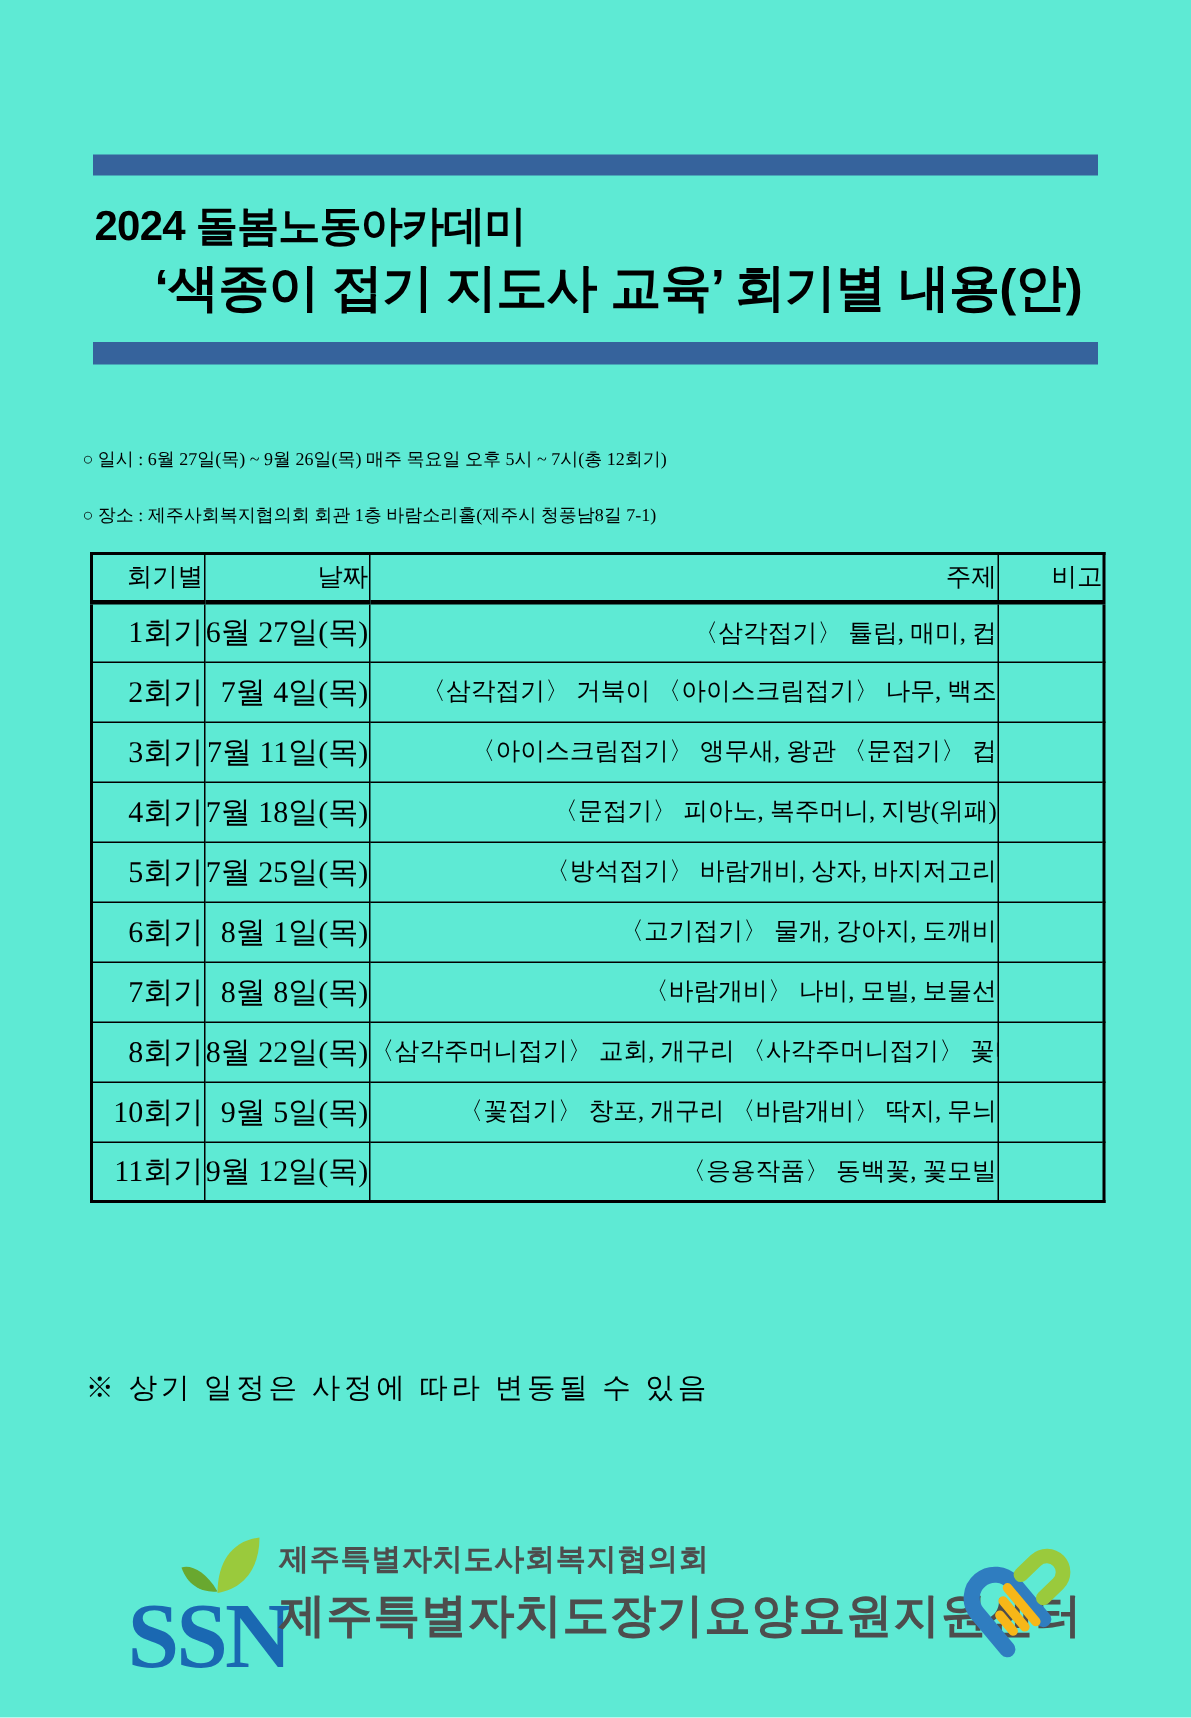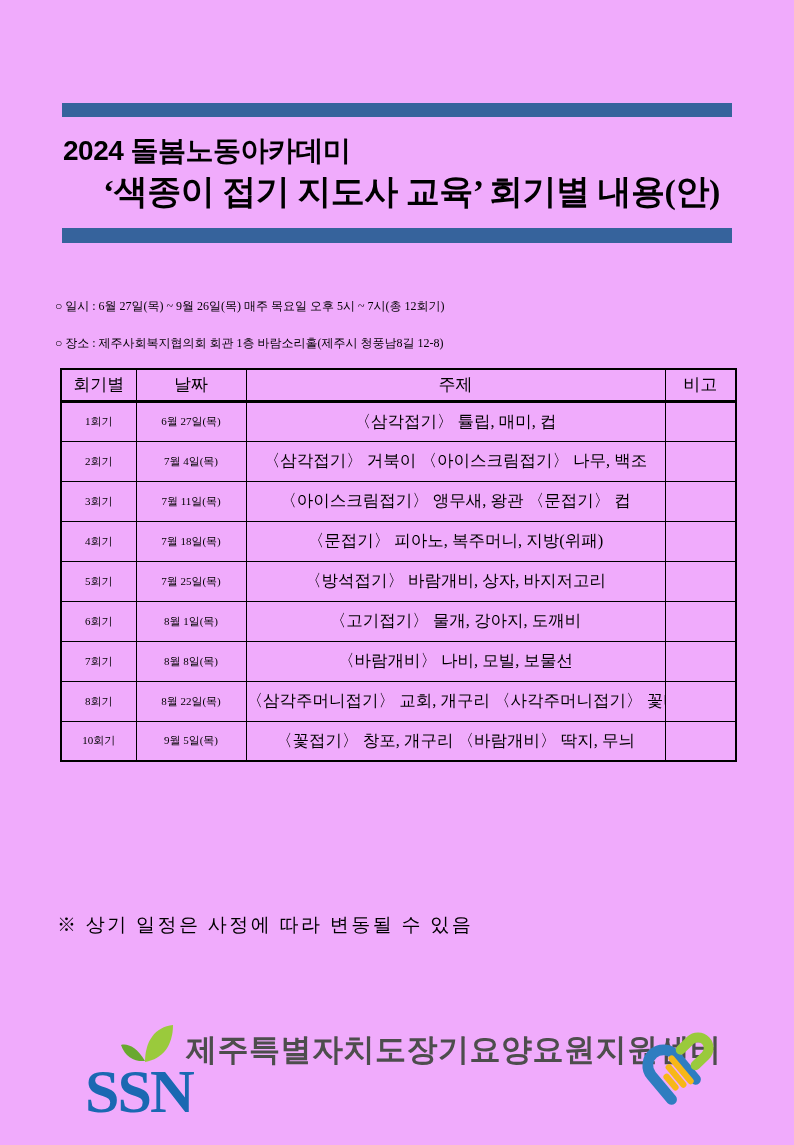--- a/index.html
+++ b/index.html
@@ -1,40 +1,40 @@
 <!DOCTYPE html>
 <html lang="ko" style="--bar-blue: #36639C; --ssn-blue: #1A68B2; --leaf-green: #9ACA3C; --leaf-green-dark: #69A82F; --heart-blue: #2F7DC0; --heart-green: #9ACA3C; --heart-yellow: #F7B718; --footer-text: #4D4D4D;"><head>
 <meta charset="utf-8">
 <style>
   :root{
     --bar-blue:#36639C; --ssn-blue:#1A68B2; --leaf-green:#9ACA3C; --leaf-green-dark:#69A82F;
     --heart-blue:#2F7DC0; --heart-green:#9ACA3C; --heart-yellow:#F7B718; --footer-text:#4D4D4D;
   }
   *{margin:0;padding:0;box-sizing:border-box}
   html,body{background:#fff}
-  .page{position:relative;width:794px;height:1145px;background:#f0abfc;overflow:hidden;
+  .page{position:relative;width:794px;height:1145px;background:#5eead4;overflow:hidden;
         font-family:"Liberation Serif","DejaVu Serif",serif;color:#000}
 
   .bar{position:absolute;left:62px;width:670px;background:var(--bar-blue)}
   .bar-top{top:103px;height:14px}
   .bar-bottom{top:228px;height:15px}
 
   .title-line1{position:absolute;left:63px;top:132px;font-family:"Liberation Sans","DejaVu Sans",sans-serif;
                font-weight:800;font-size:28px;letter-spacing:-0.5px;white-space:nowrap}
-  .title-line2{position:absolute;left:103px;top:169px;font-family:Liberation Serif, serif;
+  .title-line2{position:absolute;left:103px;top:169px;font-family:Liberation Sans, sans-serif;
                font-weight:800;font-size:34px;letter-spacing:-0.5px;white-space:nowrap}
 
   .info{position:absolute;left:55px;top:288px;font-size:12px;line-height:37px;white-space:nowrap}
 
   table.schedule{position:absolute;left:60px;top:368px;width:675px;border-collapse:collapse;
                  border:2px solid #000;table-layout:fixed}
-  .schedule th,.schedule td{border:1px solid #000;text-align:center;vertical-align:middle;
+  .schedule th,.schedule td{border:1px solid #000;text-align:right;vertical-align:middle;
                  font-weight:normal;overflow:hidden;white-space:nowrap}
   .schedule thead th{height:32px;font-size:17px;border-bottom:3px solid #000}
-  .schedule tbody td{height:40px;font-size:11px}
+  .schedule tbody td{height:40px;font-size:20px}
   .schedule td.topic{font-size:16.5px}
   .col-session{width:75px}.col-date{width:110px}.col-topic{width:419px}.col-note{width:71px}
 
   .footnote{position:absolute;left:57px;top:912px;font-size:19px;letter-spacing:2.5px;white-space:nowrap}
 
   .footer-logo{position:absolute;left:85px;top:1023px;width:102px;height:92px}
   .footer-logo .leaves{position:absolute;left:34px;top:0;width:58px;height:40px}
   .footer-logo .ssn-text{position:absolute;left:0;top:20px;font-family:Liberation Serif, serif;
                  font-weight:800;font-size:62px;letter-spacing:-2px;color:var(--ssn-blue);line-height:1.55}
   .footer-org{position:absolute;left:186px;top:1026px;color:var(--footer-text);
@@ -50,21 +50,21 @@
 
   <div class="bar bar-top"></div>
 
   <div class="title-line1">2024 돌봄노동아카데미</div>
   <div class="title-line2">‘색종이 접기 지도사 교육’  회기별 내용(안)</div>
 
   <div class="bar bar-bottom"></div>
 
   <div class="info">
     <div>○ 일시 : 6월 27일(목) ~ 9월 26일(목) 매주 목요일 오후 5시 ~ 7시(총 12회기)</div>
-    <div>○ 장소 : 제주사회복지협의회 회관 1층 바람소리홀(제주시 청풍남8길 12-8)</div>
+    <div>○ 장소 : 제주사회복지협의회 회관 1층 바람소리홀(제주시 청풍남8길 7-1)</div>
   </div>
 
   <table class="schedule">
     <colgroup>
       <col class="col-session">
         <col class="col-date">
         <col class="col-topic">
         <col class="col-note">
     </colgroup>
     <thead>
@@ -133,35 +133,42 @@
     </tr>
 
 
     <tr>
       <td class="session">10회기</td>
       <td class="date">9월 5일(목)</td>
       <td class="topic">〈꽃접기〉 창포, 개구리 〈바람개비〉 딱지, 무늬</td>
       <td class="note"></td>
     </tr>
 
+    <tr>
+      <td class="session">11회기</td>
+      <td class="date">9월 12일(목)</td>
+      <td class="topic">〈응용작품〉 동백꽃, 꽃모빌</td>
+      <td class="note"></td>
+    </tr>
 
   </tbody>
   </table>
 
   <div class="footnote">※ 상기 일정은 사정에 따라 변동될 수 있음</div>
 
   <div class="footer-logo">
     <svg class="leaves" viewBox="0 0 58 40">
       <path d="M26 38 C 18 24, 8 20, 2 22 C 6 34, 16 39, 26 38 Z" style="fill:var(--leaf-green-dark)"></path>
       <path d="M26 39 C 26 18, 36 4, 54 2 C 54 22, 44 36, 26 39 Z" style="fill:var(--leaf-green)"></path>
     </svg>
     <div class="ssn-text">SSN</div>
   </div>
 
   <div class="footer-org">
+    <div class="org-small">제주특별자치도사회복지협의회</div>
     <div class="org-large">제주특별자치도장기요양요원지원센터</div>
   </div>
 
   <svg class="heart-logo" viewBox="0 0 90 90">
     <g transform="translate(36,47) rotate(-40)">
       <path d="M -16 26 L -16 -6 A 16 16 0 0 1 16 -6 L 16 26" fill="none" style="stroke:var(--heart-blue)" stroke-width="11" stroke-linecap="round"></path>
       <line x1="-5" y1="5" x2="-5" y2="19" style="stroke:var(--heart-yellow)" stroke-width="6.5" stroke-linecap="round"></line>
       <line x1="3" y1="-1" x2="3" y2="22" style="stroke:var(--heart-yellow)" stroke-width="6.5" stroke-linecap="round"></line>
       <line x1="11" y1="-6" x2="11" y2="24" style="stroke:var(--heart-yellow)" stroke-width="6.5" stroke-linecap="round"></line>
     </g>

